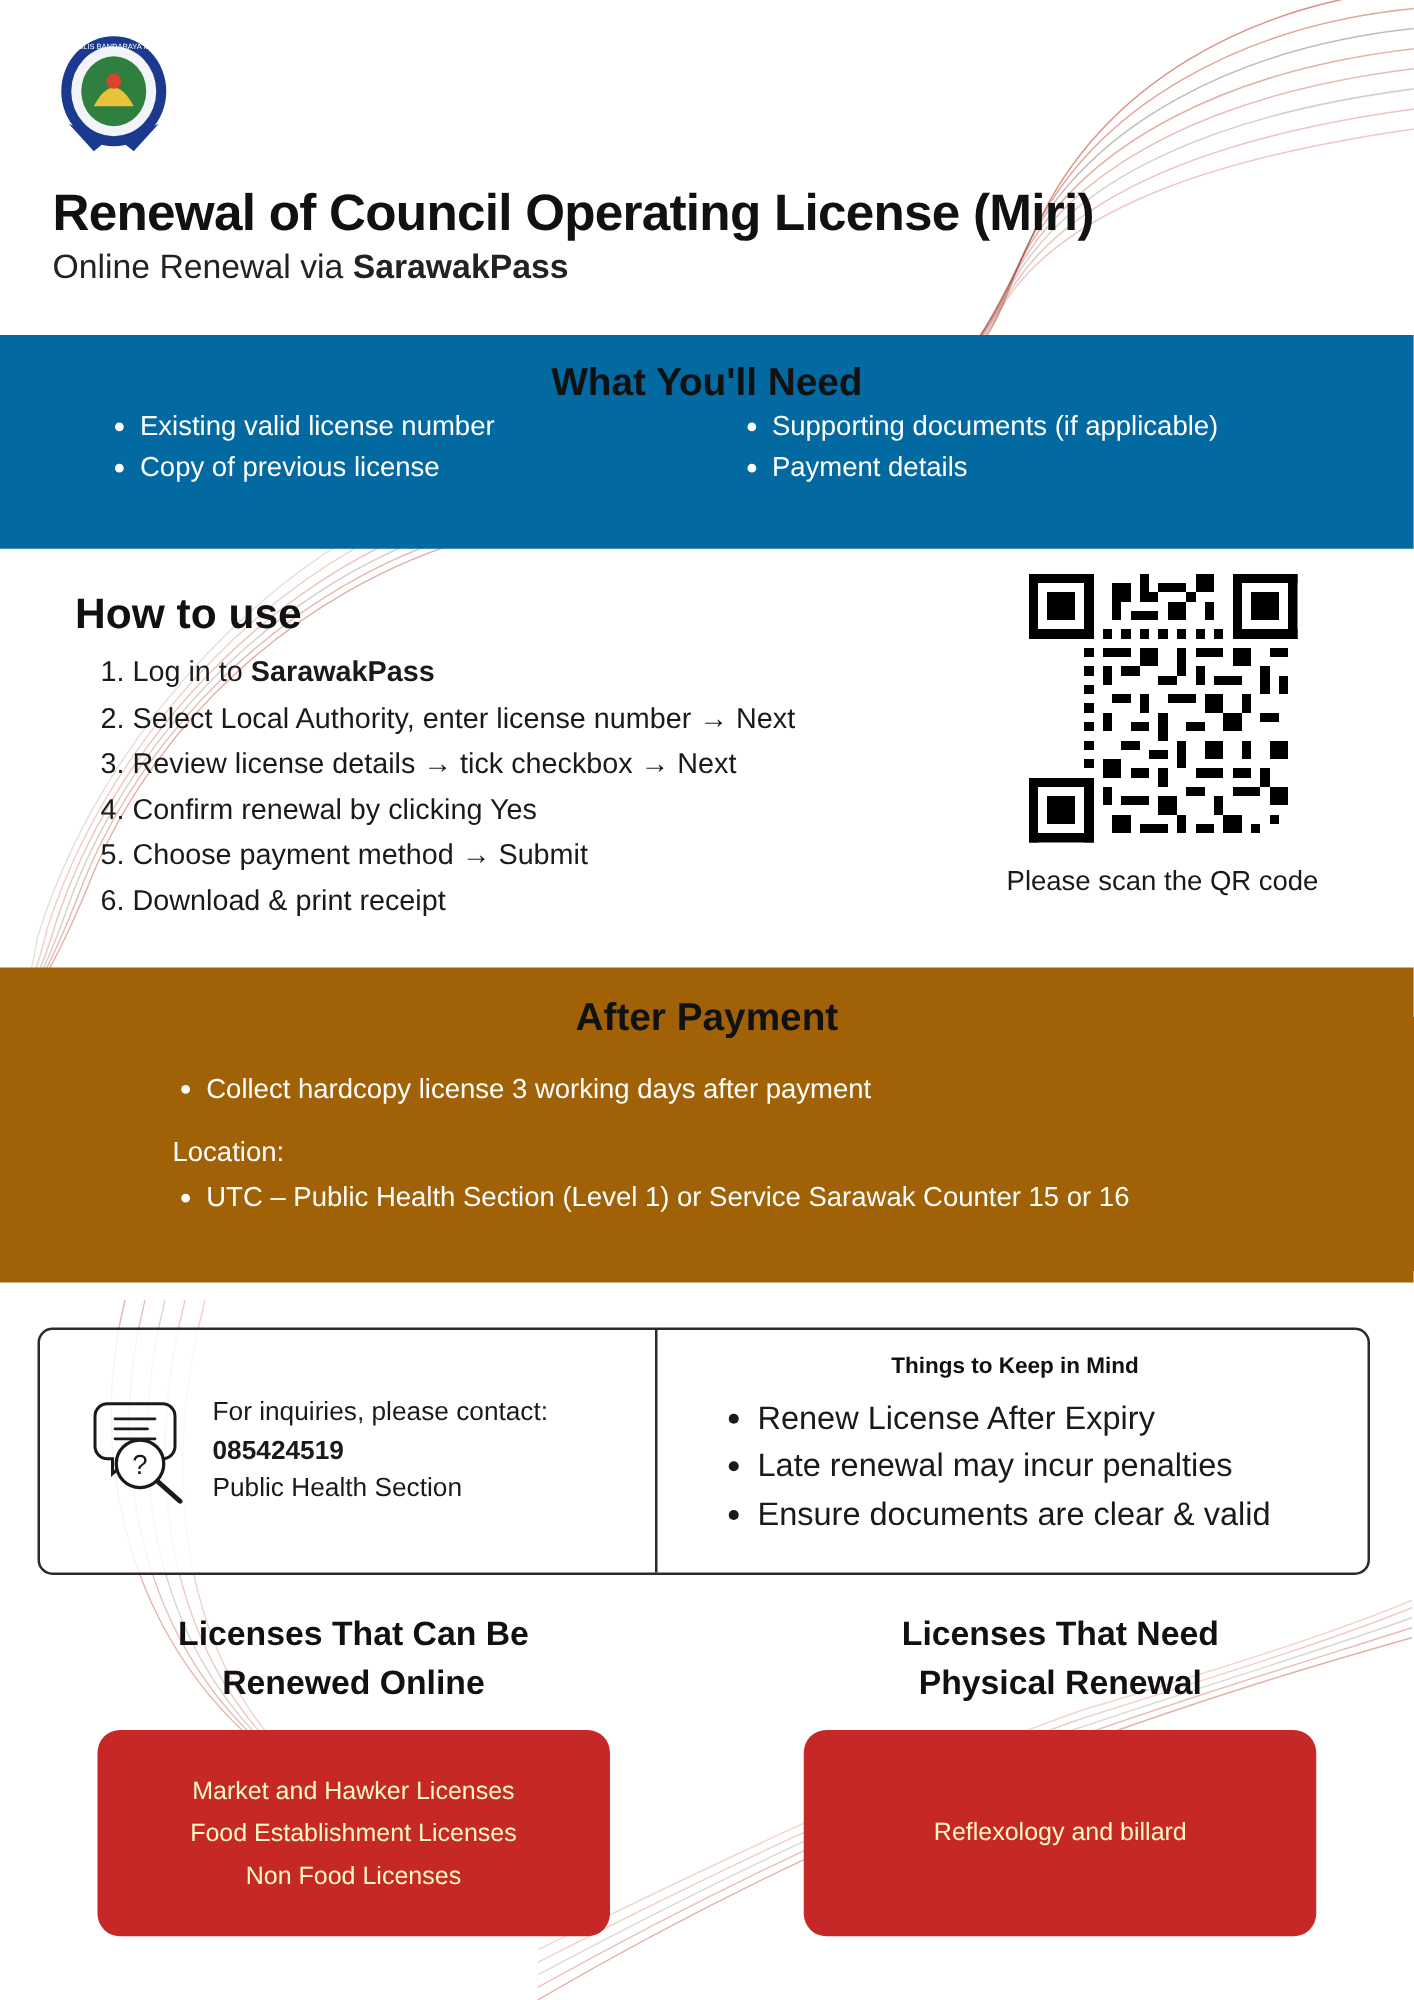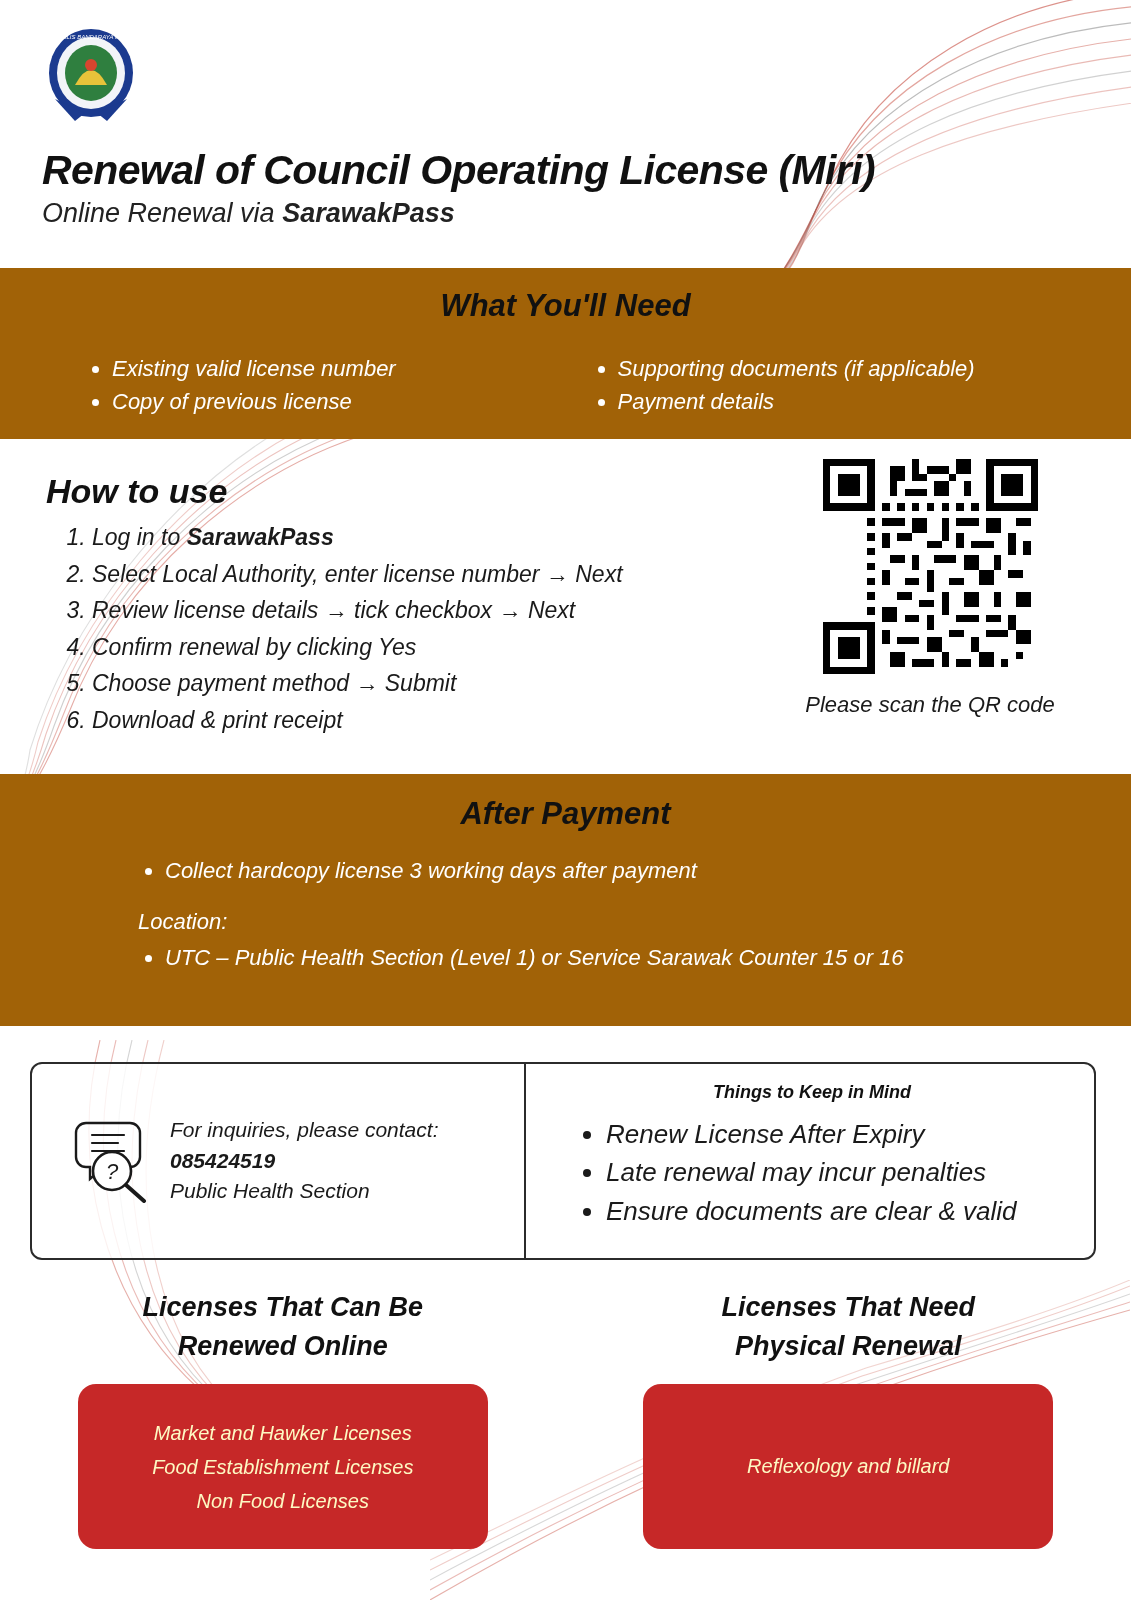--- a/index.html
+++ b/index.html
@@ -13,21 +13,20 @@
     font-family: "Liberation Sans", sans-serif;
     color: #1a1a1a;
     overflow: hidden;
     position: relative;
   }
   .poster {
     position: relative;
     width: 1131px;
     height: 1600px;
     overflow: hidden;
-    font-style: italic;
   }
 
   
   .swirl {
     position: absolute;
     pointer-events: none;
     z-index: 0;
   }
   .swirl svg { display: block; }
 
@@ -64,53 +63,53 @@
   }
   .subtitle b { font-weight: bold; }
 
   
   .band-need {
     position: absolute;
     left: 0;
     top: 268px;
     width: 1131px;
     height: 171px;
-    background: #a16207;
+    background: #0369a1;
     z-index: 2;
   }
   .band-need h2 {
     margin: 0;
     padding-top: 20px;
     text-align: center;
     color: #111111;
     font-size: 31px;
     font-weight: bold;
   }
   .need-cols {
     display: flex;
-    margin-top: 28px;
+    margin-top: 0;
     padding: 0 60px;
     color: #ffffff;
   }
   .need-col { width: 50%; }
   .need-col ul {
     margin: 0;
     padding-left: 52px;
     list-style: disc;
   }
   .need-col li {
     font-size: 22px;
     line-height: 1.52;
     color: #ffffff;
   }
 
   
   .howto {
     position: absolute;
-    left: 46px;
+    left: 60px;
     top: 472px;
     width: 760px;
     z-index: 2;
   }
   .howto h2 {
     margin: 0 0 8px 0;
     font-size: 34px;
     font-weight: bold;
     color: #111111;
   }

